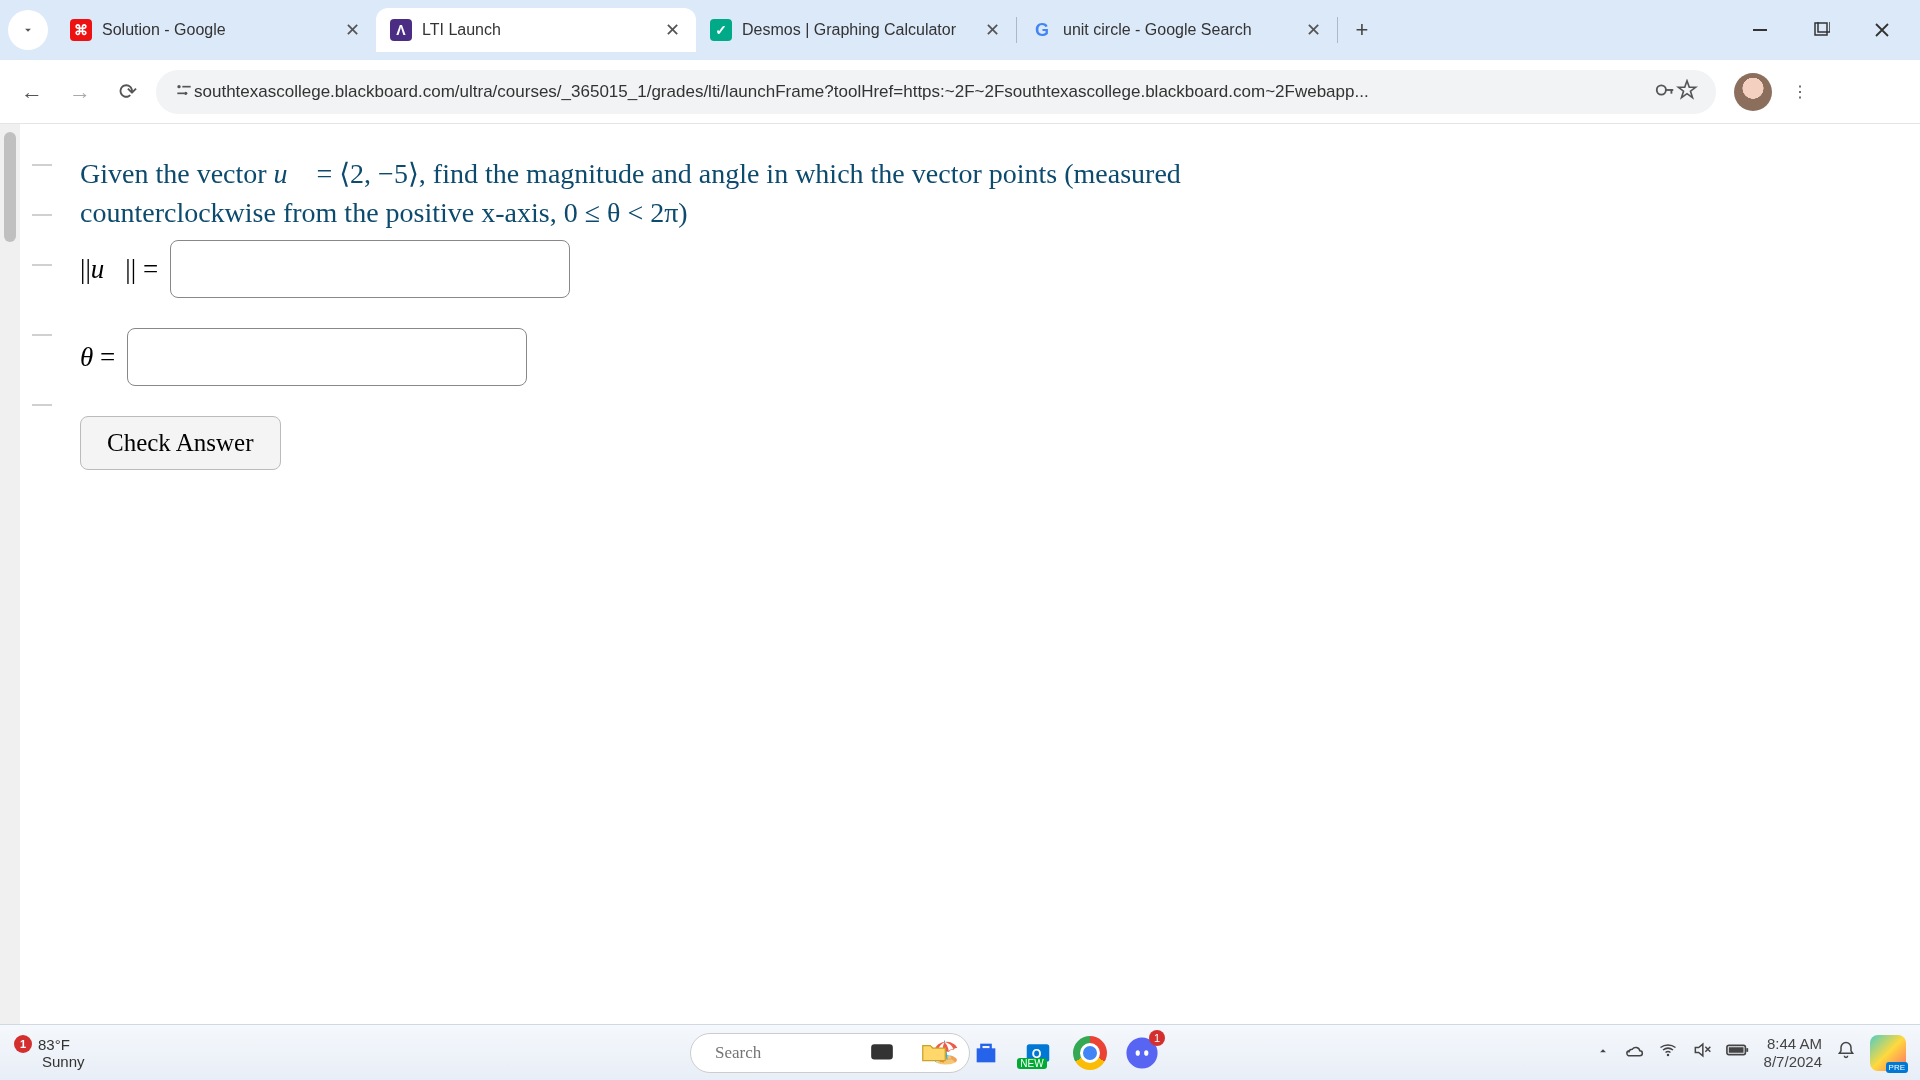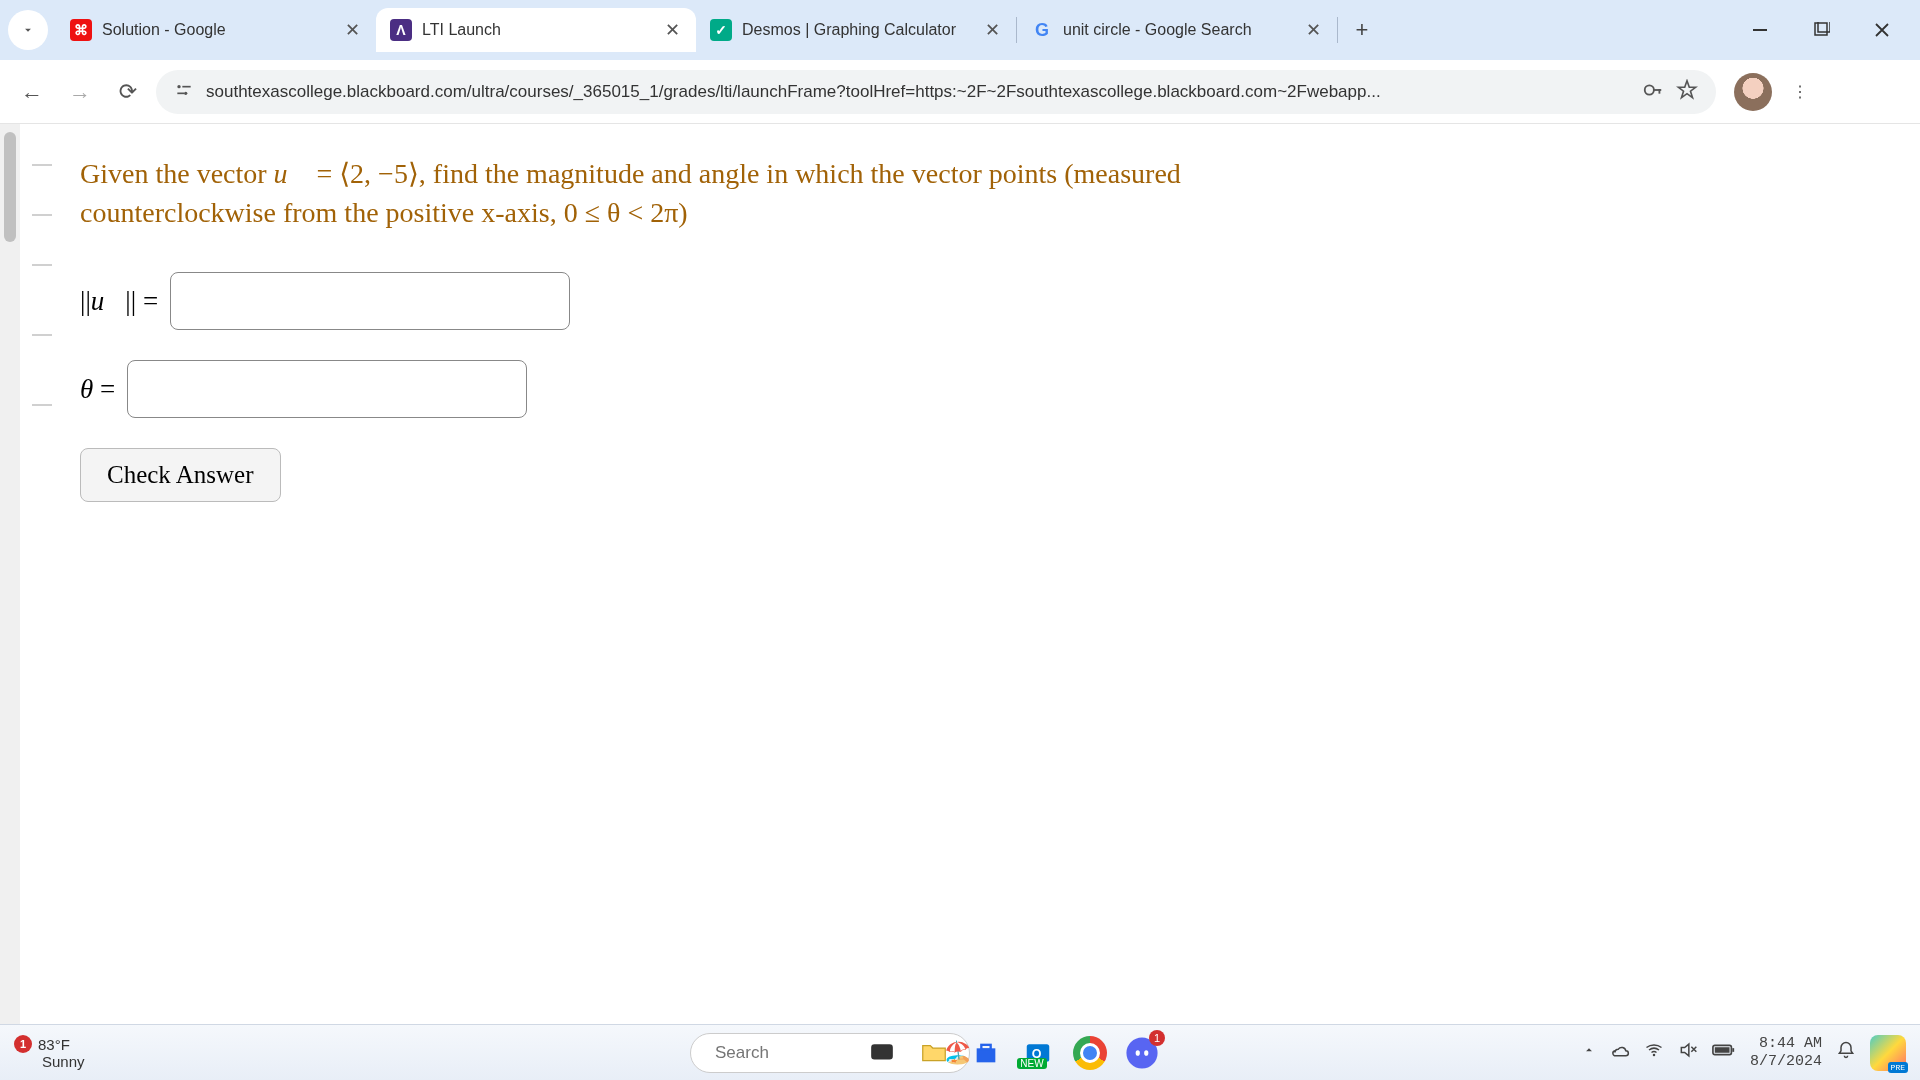--- a/index.html
+++ b/index.html
@@ -18,57 +18,57 @@
 .favicon-desmos { background:#0a8; color:#fff; }
 .favicon-google { color:#4285f4; font-size:18px; }
 .tab-sep { width:1px; height:26px; background:#aab8cc; }
 .new-tab { width:36px; height:36px; display:flex; align-items:center; justify-content:center; font-size:22px; color:#444; cursor:pointer; margin-left:6px;}
 .window-controls { margin-left:auto; display:flex; gap:20px; padding-right:10px;}
 .win-ctrl { width:40px; height:40px; display:flex; align-items:center; justify-content:center; cursor:pointer; color:#333;}
 
 
 .toolbar { height: 64px; background:#fff; display:flex; align-items:center; padding:0 12px; gap:8px; border-bottom:1px solid #e5e5e5;}
 .nav-btn { width:40px; height:40px; display:flex; align-items:center; justify-content:center; color:#555; cursor:pointer; border-radius:50%; font-size:22px;}
-.address-bar { flex:1; height:44px; background:#f1f3f4; border-radius:22px; display:flex; align-items:center; padding:0 18px; gap:12px; max-width:1560px;}
+.address-bar { flex:1; height:44px; background:#f1f3f4; border-radius:22px; display:flex; align-items:center; padding:0 18px; max-width:1560px;}
 .site-icon { color:#555; font-size:16px;}
 .url-text { flex:1; font-size:17px; color:#333; white-space:nowrap; overflow:hidden; text-overflow:ellipsis;}
 .addr-icon { color:#555; cursor:pointer;}
 .avatar { width:38px; height:38px; border-radius:50%; background: radial-gradient(circle at 50% 40%, #f4d0c0 35%, #8b6f5c 36%); margin-left:10px; cursor:pointer;}
 .menu-dots { width:40px; height:40px; display:flex; align-items:center; justify-content:center; cursor:pointer; color:#555;}
 
 
 .content-area { position:absolute; top:124px; left:0; right:0; bottom:56px; background:#fff; display:flex;}
 .scroll-gutter { width:20px; background:#f0f0f0; position:relative;}
 .scroll-thumb { position:absolute; left:4px; right:4px; top:8px; height:110px; background:#c0c0c0; border-radius:6px;}
 .main-content { flex:1; padding: 30px 30px 30px 60px; background:#fff; position:relative;}
 .mini-scroll { position:absolute; left:12px; top:20px; bottom:20px; width:22px;}
 .mini-scroll .tick { height:2px; background:#d0d0d0; width:20px; position:absolute;}
 
-.problem-text { font-size:28px; color:#a16207; line-height:1.4; margin-bottom:40px; font-family: Georgia, 'Times New Roman', serif;}
+.problem-text { font-size:28px; color:#0c4a6e; line-height:1.4; margin-bottom:8px; font-family: Georgia, 'Times New Roman', serif;}
 .problem-instruction { font-size:27px; color:#000; margin-bottom:36px; font-family: Georgia, serif;}
 .input-row { display:flex; align-items:center; gap:12px; margin-bottom:30px;}
 .math-label { font-size:27px; font-family: Georgia, serif; font-style:italic;}
 .norm-label { font-size:27px; font-family: Georgia, serif;}
 .answer-input { height:58px; border:1px solid #888; border-radius:8px; padding:0 12px; font-size:24px;}
 .input1 { width:400px;}
 .input2 { width:400px;}
 .check-btn { padding: 12px 26px; font-size:25px; background:#f4f4f4; border:1px solid #bbb; border-radius:8px; cursor:pointer; font-family: Georgia, serif;}
 
 
 .taskbar { position:absolute; bottom:0; left:0; right:0; height:56px; background:linear-gradient(to top, #e8eef7, #f5f8fc); display:flex; align-items:center; padding:0 14px; border-top:1px solid #d0d8e4;}
 .weather { display:flex; flex-direction:column; gap:0; font-size:15px; color:#333;}
 .weather-top { display:flex; align-items:center; gap:6px;}
 .weather-badge { width:18px; height:18px; background:#d32f2f; border-radius:50%; color:#fff; font-size:11px; display:flex; align-items:center; justify-content:center; font-weight:bold;}
 .task-center { position:absolute; left:50%; transform:translateX(-50%); display:flex; align-items:center; gap:14px;}
 .task-icon { width:38px; height:38px; display:flex; align-items:center; justify-content:center; cursor:pointer; border-radius:6px;}
 .start-icon { display:grid; grid-template-columns:1fr 1fr; grid-template-rows:1fr 1fr; gap:3px; width:28px; height:28px;}
 .start-icon div:nth-child(1){background:#0cf;} .start-icon div:nth-child(2){background:#3c3;} .start-icon div:nth-child(3){background:#f33;} .start-icon div:nth-child(4){background:#fc0;}
 .search-box { height:40px; background:#fff; border:1px solid #ccc; border-radius:20px; display:flex; align-items:center; padding:0 16px; gap:8px; width:280px;}
-.search-box input { border:none; outline:none; font-size:17px; flex:1; background:transparent;}
-.tray { margin-left:auto; display:flex; align-items:center; gap:14px; color:#444;font-family:Liberation Mono, monospace;}
+.search-box input { border:none; outline:none; font-size:17px; flex:1; background:transparent;font-family:Liberation Serif, serif;}
+.tray { margin-left:auto; display:flex; align-items:center; gap:14px; color:#444;}
 .tray-icon { cursor:pointer; font-size:17px;}
 .clock { font-size:15px; text-align:right; line-height:1.2;}
 .copilot { width:36px; height:36px; border-radius:8px; background:linear-gradient(135deg,#4ecdc4,#ffd93d,#ff6b6b); position:relative;}
 .copilot::after { content:"PRE"; position:absolute; bottom:-2px; right:-2px; background:#0078d4; color:#fff; font-size:8px; padding:1px 3px; border-radius:3px;}
 .discord-badge { position:relative;}
 .discord-badge::after { content:"1"; position:absolute; top:-4px; right:-4px; background:#d32f2f; color:#fff; width:16px; height:16px; border-radius:50%; font-size:11px; display:flex; align-items:center; justify-content:center;}
 .chrome-circ { width:34px; height:34px; border-radius:50%; background:conic-gradient(#ea4335 0 120deg,#fbbc05 120deg 240deg,#34a853 240deg 360deg); display:flex; align-items:center; justify-content:center;}
 .chrome-circ::after { content:""; width:14px; height:14px; background:#4285f4; border-radius:50%; border:3px solid #fff;}
 </style>
 </head>

